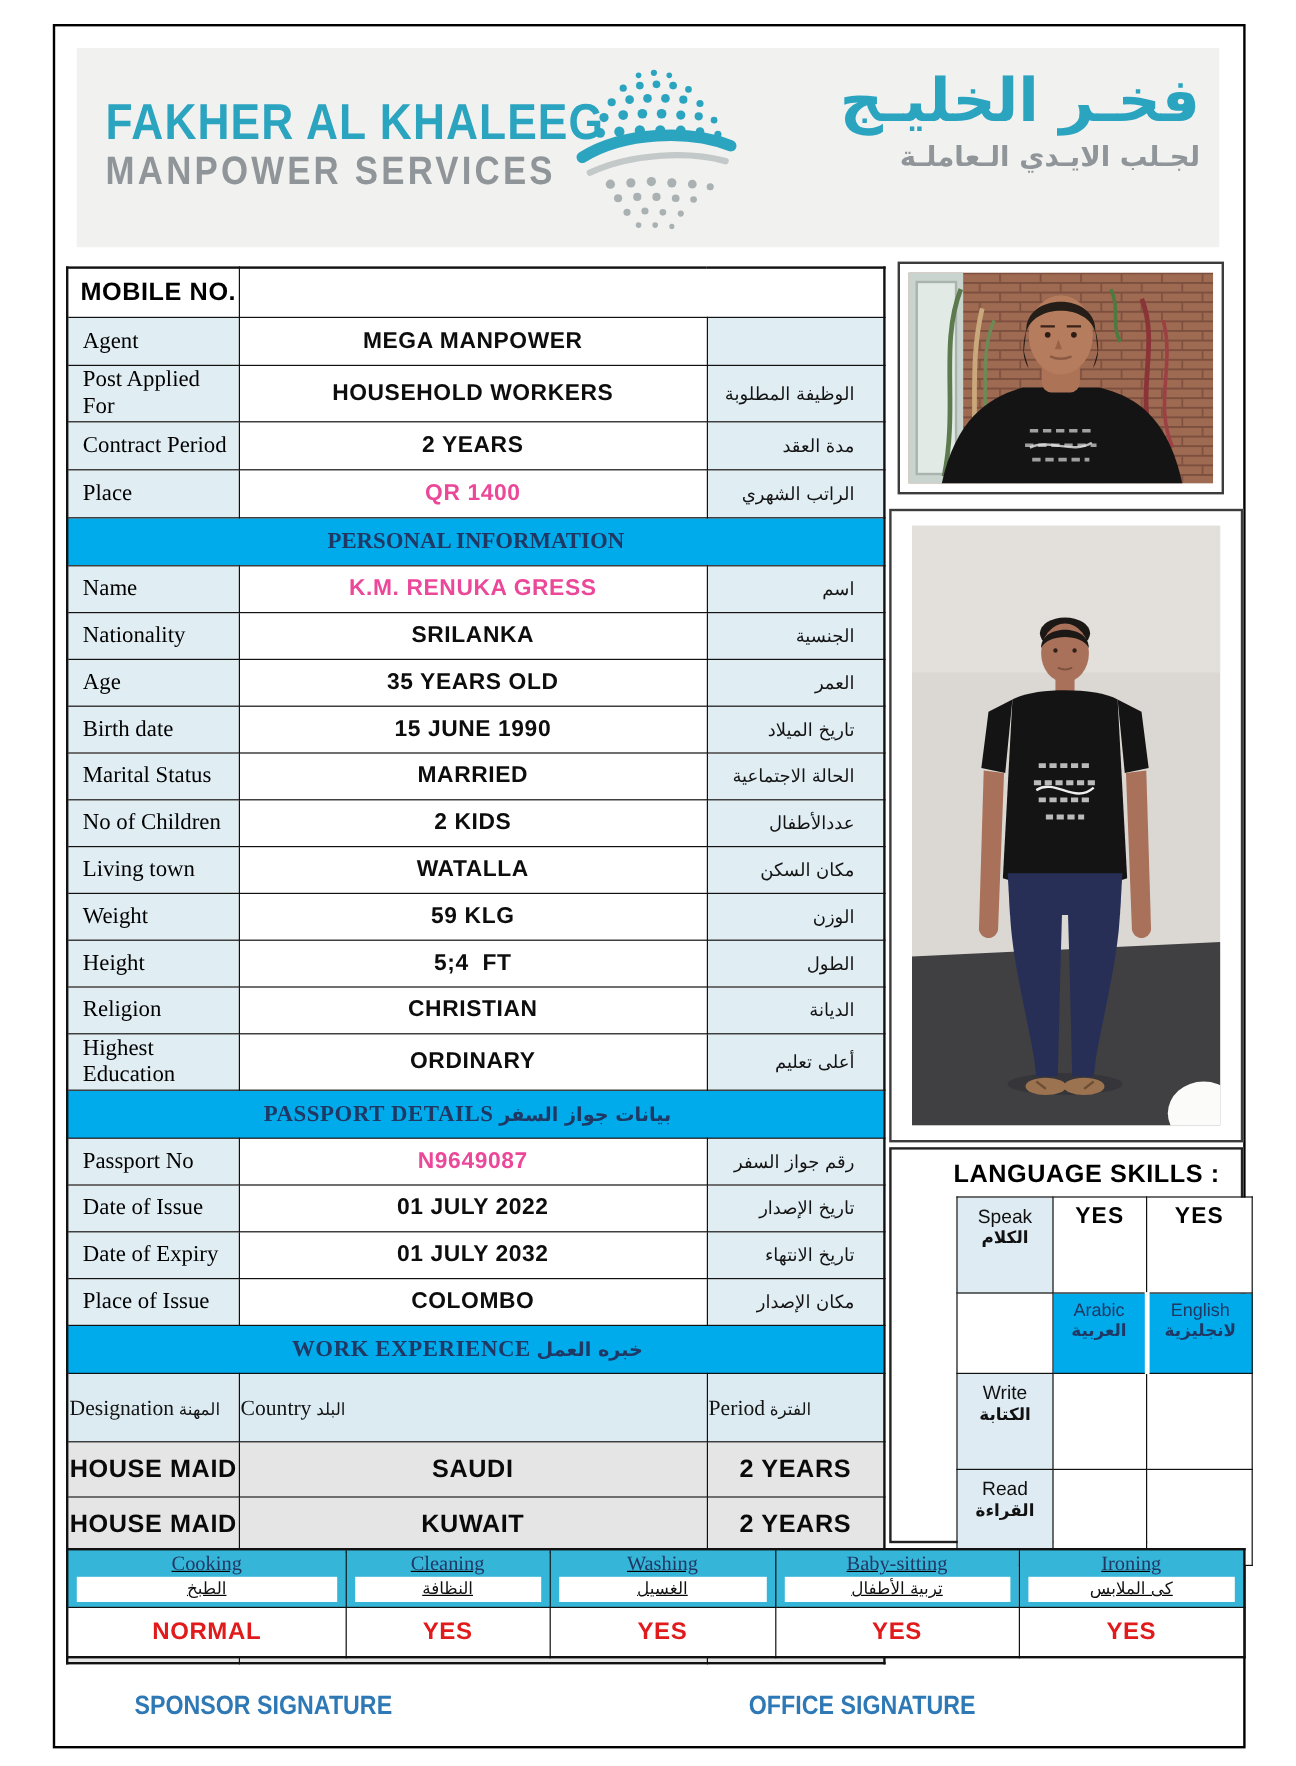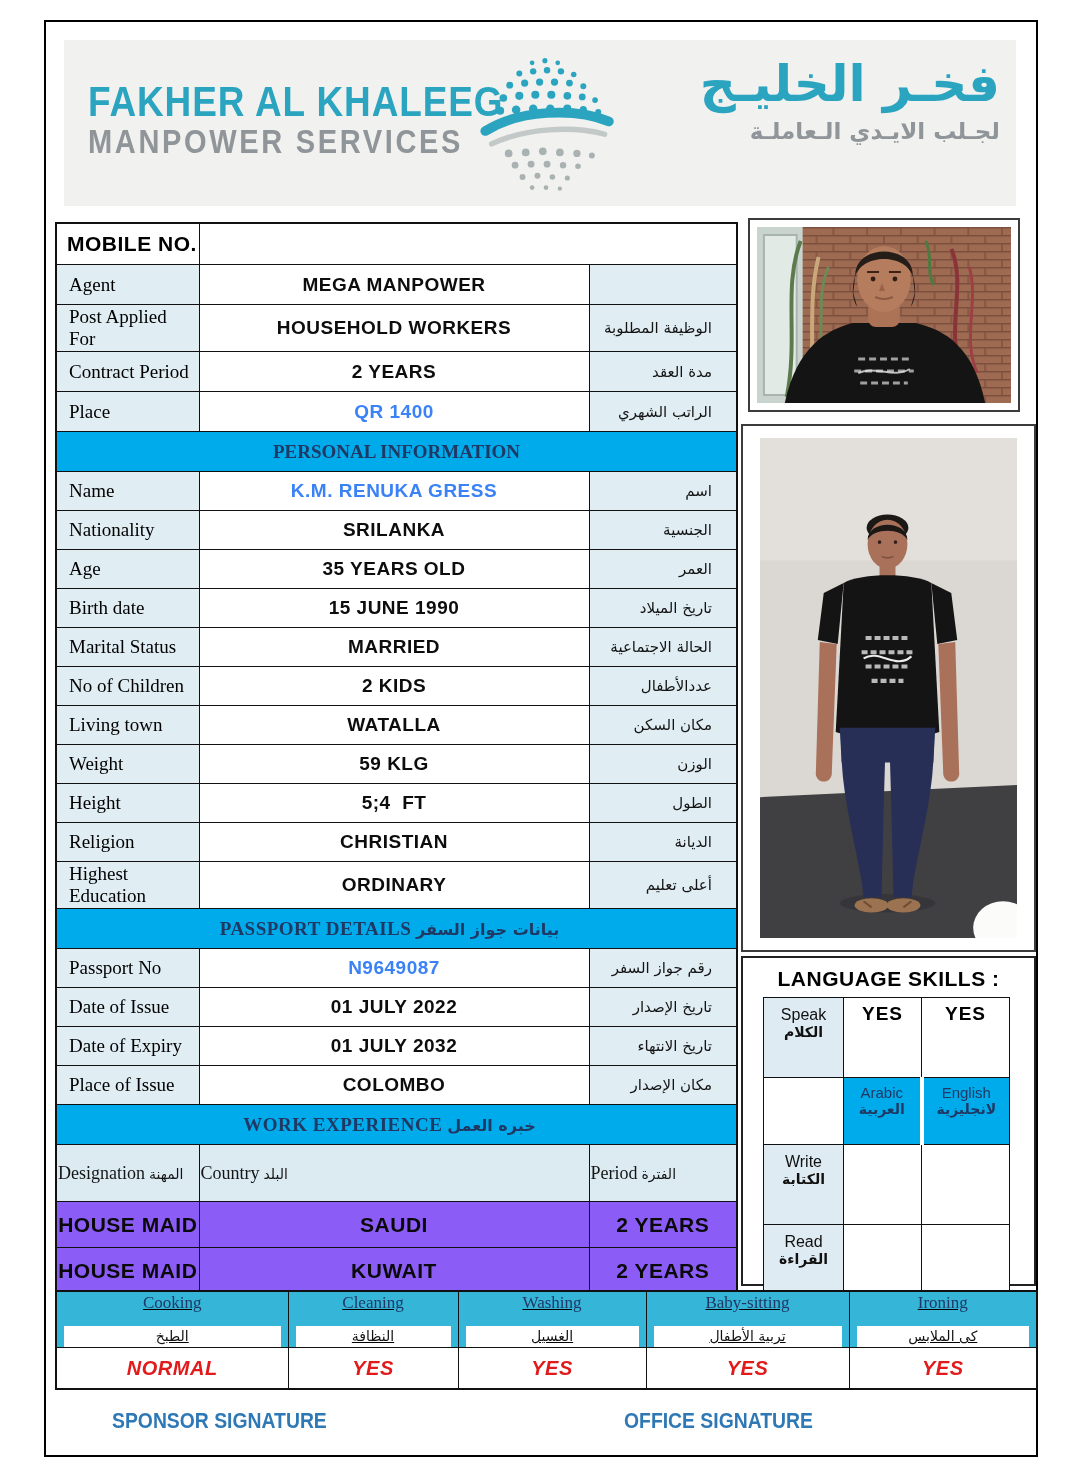--- a/index.html
+++ b/index.html
@@ -18,56 +18,56 @@
 
   
   table{border-collapse:collapse;table-layout:fixed;}
   .main-table{position:absolute;left:55px;top:222px;width:681px;border:2px solid #111;}
   .main-table td{border:1px solid #111;overflow:hidden;}
   .r38 td{height:38px}.r37 td{height:37px}.r36 td{height:36px}
   .whdr td{height:54px}.r43 td{height:43px}
   .lbl{background:#e0edf3;font-size:19px;color:#000000;padding-left:12px;}
   .lbl-mobile{background:#fff;font-family:"Liberation Sans",sans-serif;font-weight:bold;font-size:21px;color:#000;padding-left:10px;letter-spacing:.5px;}
   .val{background:#fff;font-family:"Liberation Sans",sans-serif;font-weight:bold;font-size:19px;color:#0d0d0d;text-align:center;white-space:pre;letter-spacing:.5px;}
-  .val.red{color:#3b82f6;}
+  .val.red{color:#ec4899;}
   .arc{background:#e0edf3;font-family:"DejaVu Sans",sans-serif;font-size:15px;color:#141414;text-align:right;padding-right:24px;direction:rtl;}
   .sec{background:#00abeb;color:#1f3864;font-weight:bold;font-size:19px;text-align:center;}
   .sec .sec-ar{font-family:"DejaVu Sans",sans-serif;font-size:16px;margin-right:14px;font-weight:bold;}
   .sec .sec-en{letter-spacing:.5px;}
   .wh{background:#dcebf2;text-align:left;}
   .wh-en{font-size:18px;color:#141414;}
   .wh-ar{font-family:"DejaVu Sans",sans-serif;font-size:14px;color:#141414;margin-right:10px;}
-  .wval{background:#8b5cf6;font-family:"Liberation Sans",sans-serif;font-weight:bold;font-size:21px;color:#0a0a0a;text-align:center;letter-spacing:.5px;}
+  .wval{background:#e5e5e5;font-family:"Liberation Sans",sans-serif;font-weight:bold;font-size:21px;color:#0a0a0a;text-align:center;letter-spacing:.5px;}
 
   
   .photo-frame-1{position:absolute;left:748px;top:218px;width:272px;height:194px;border:2px solid #3c3c3c;background:#fff;padding:7px;box-sizing:border-box;}
   .photo-frame-2{position:absolute;left:741px;top:424px;width:295px;height:528px;border:2px solid #3c3c3c;background:#fff;padding:12px 17px;box-sizing:border-box;}
   .photo-frame-1 svg,.photo-frame-2 svg{width:100%;height:100%;display:block;}
 
-  .lang-box{position:absolute;left:741px;top:956px;width:295px;height:330px;border:2px solid #222;background:#fff;box-sizing:border-box;}
+  .lang-box{position:absolute;left:741px;top:956px;width:295px;height:330px;border:2px solid #222;background:#fff;box-sizing:border-box;padding-left:34px;}
   .lang-title{font-family:"Liberation Sans",sans-serif;font-weight:bold;font-size:21px;color:#000;text-align:center;margin-top:9px;letter-spacing:.5px;}
   .lang-table{margin:6px 0 0 20px;width:246px;}
   .lang-table td{border:1px solid #111;}
   .lt-corner{background:#fff;width:80px;height:64px;}
   .lt-h{background:#00abeb;text-align:center;vertical-align:top;padding-top:6px;}
   .lt-h + .lt-h{border-left:4px solid #fff;}
   .lt-en{font-family:"Liberation Sans",sans-serif;font-size:15px;color:#1f3864;}
   .lt-ar{font-family:"DejaVu Sans",sans-serif;font-size:14px;font-weight:bold;color:#1f3864;direction:rtl;}
   .lt-r{background:#deebf2;text-align:center;vertical-align:top;padding-top:8px;height:70px;}
   .lt-r .lt-en{color:#111;font-size:16px;}
   .lt-r .lt-ar{color:#111;}
   .lt-v{background:#fff;text-align:center;vertical-align:top;padding-top:5px;font-family:"Liberation Sans",sans-serif;font-weight:bold;font-size:19px;color:#000;letter-spacing:1px;}
 
   
   .skills-table{position:absolute;left:55px;top:1290px;width:981px;border:2px solid #111;}
   .skills-table td{border:1.5px solid #111;}
   .sk-h{background:#35b5d8;height:46px;text-align:center;vertical-align:top;padding:1px 0 0 0;text-decoration:underline;}
   .sk-en{font-size:17px;color:#1f3864;}
-  .sk-ar{font-family:"DejaVu Sans",sans-serif;font-size:14px;color:#111;background:#fff;margin:13px 7px 0 7px;height:21px;line-height:21px;text-align:center;}
-  .sk-v{background:#fff;height:38px;text-align:center;font-family:"Liberation Sans",sans-serif;font-weight:bold;font-size:20px;color:#e11b1b;letter-spacing:.5px;font-style:italic;}
+  .sk-ar{font-family:"DejaVu Sans",sans-serif;font-size:14px;color:#111;background:#fff;margin:1px 7px 0 7px;height:21px;line-height:21px;text-align:center;}
+  .sk-v{background:#fff;height:38px;text-align:center;font-family:"Liberation Sans",sans-serif;font-weight:bold;font-size:20px;color:#e11b1b;letter-spacing:.5px;}
 
   
   .sig{position:absolute;top:1408px;font-family:"Liberation Sans",sans-serif;font-weight:bold;font-size:22px;color:#2e79b5;transform:scaleX(.88);transform-origin:left top;letter-spacing:0;}
   .sig-sponsor{left:112px;}
   .sig-office{left:624px;}
 </style>
 </head>
 <body>
 
 <div class="page-border"></div>

